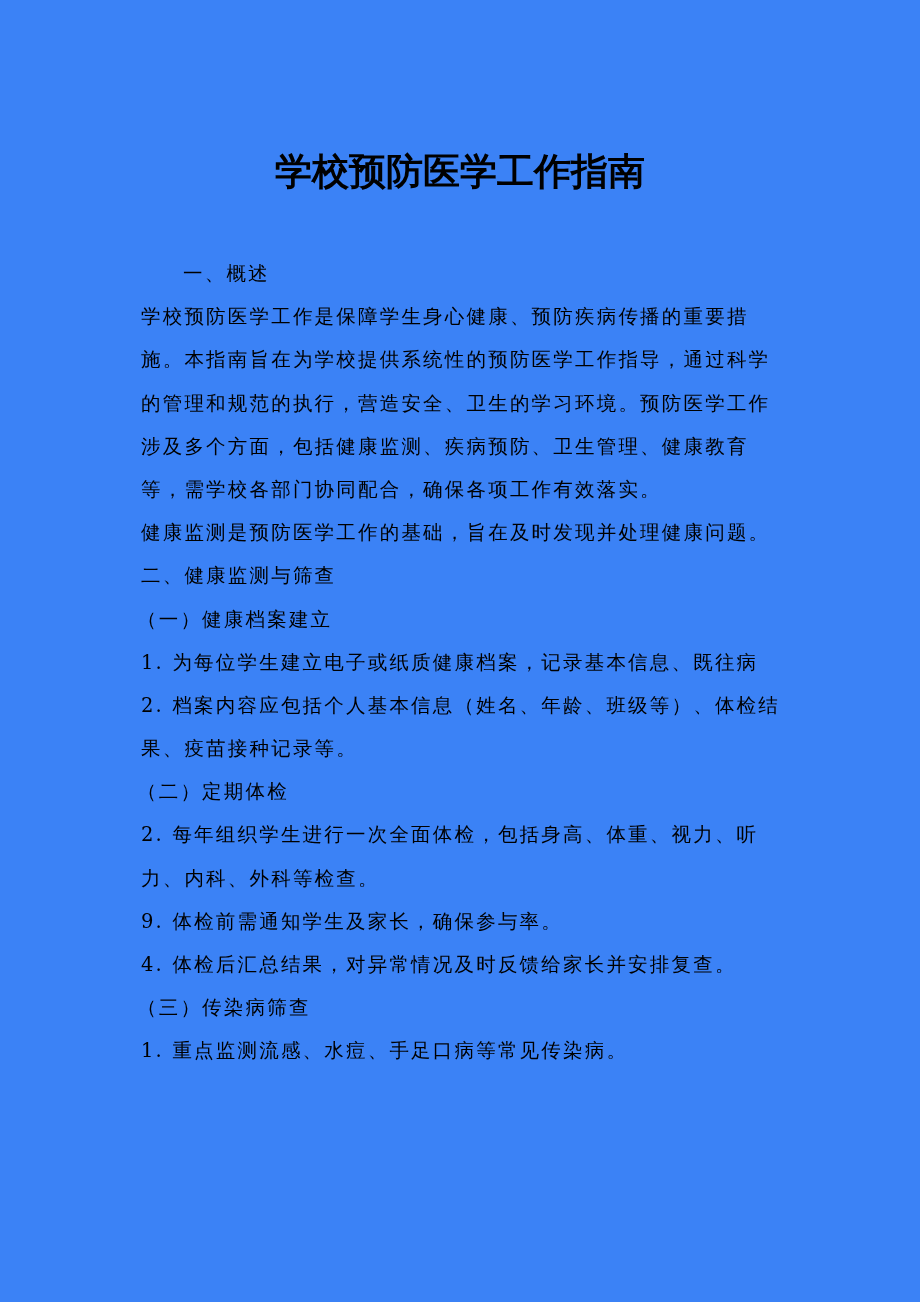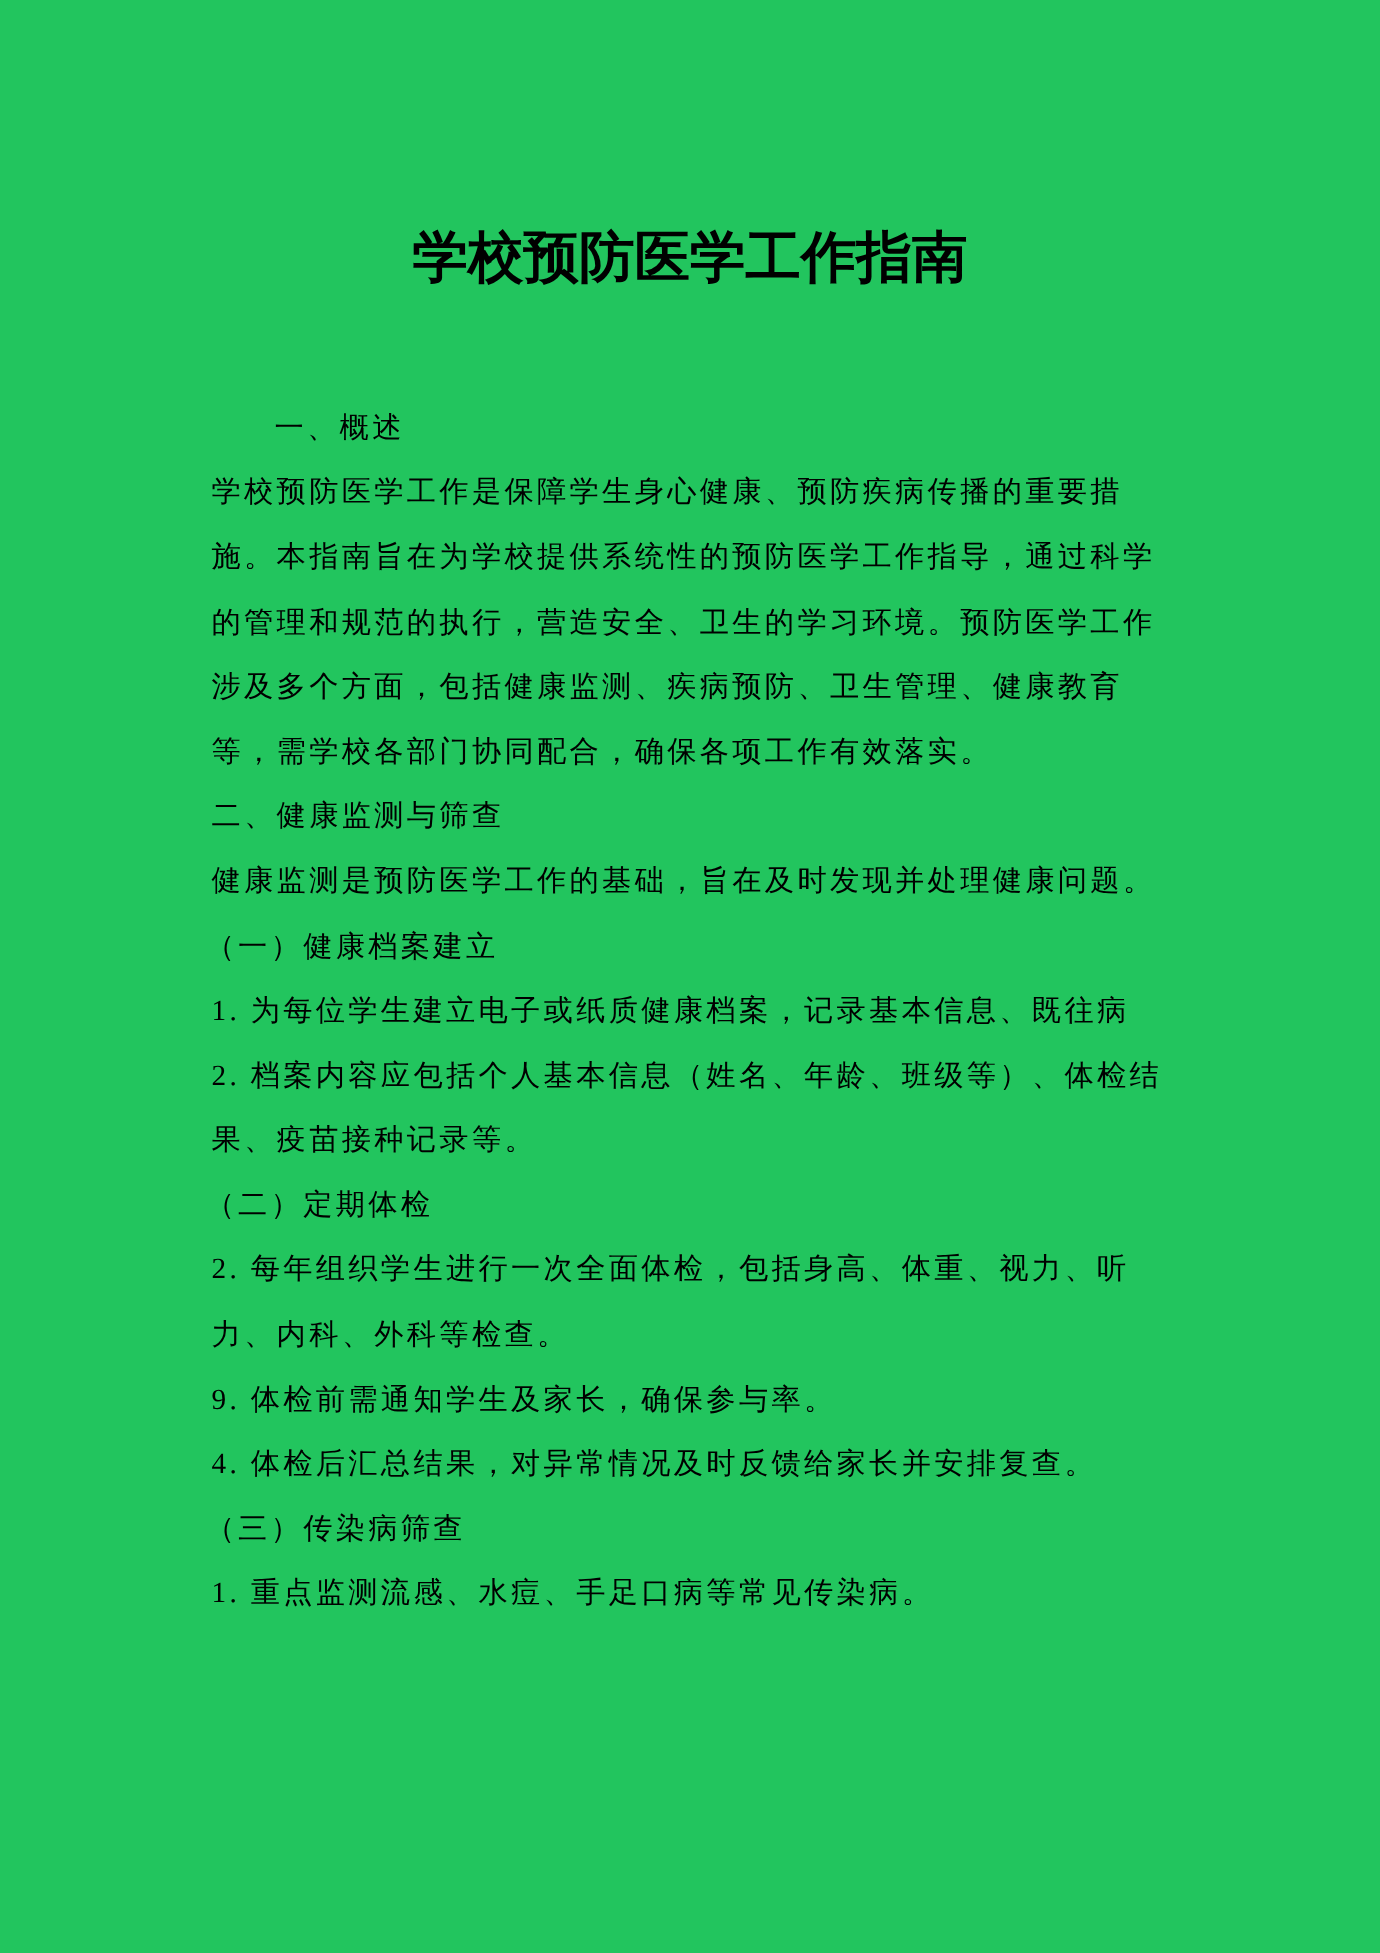--- a/index.html
+++ b/index.html
@@ -14,40 +14,39 @@
     overflow: hidden;
     font-family: "DejaVu Serif", "Liberation Serif", serif;
     color: #000000;
   }
   .page {
     position: absolute;
     left: 0;
     top: 0;
     width: 920px;
     height: 1302px;
-    background: #22c55e;
+    background: #3b82f6;
   }
   .title {
     position: absolute;
     left: 0;
     width: 920px;
     top: 146px;
     text-align: center;
     font-family: "DejaVu Sans", "Liberation Sans", sans-serif;
     font-weight: bold;
     font-size: 37px;
     letter-spacing: 0px;
     line-height: 52px;
   }
   .body {
     position: absolute;
     left: 141px;
-    top: 264px;
+    top: 252px;
     width: 640px;
-    font-family: Liberation Serif, serif;
   }
   .line {
     height: 43.2px;
     line-height: 43.2px;
     font-size: 19.5px;
     letter-spacing: 2.2px;
     white-space: nowrap;
   }
   .line.indent {
     padding-left: 42px;
@@ -62,22 +61,22 @@
 <div class="page">
   <div class="title">学校预防医学工作指南</div>
 
   <div class="body">
     <div class="line indent">一、概述</div>
     <div class="line">学校预防医学工作是保障学生身心健康、预防疾病传播的重要措</div>
     <div class="line">施。本指南旨在为学校提供系统性的预防医学工作指导，通过科学</div>
     <div class="line">的管理和规范的执行，营造安全、卫生的学习环境。预防医学工作</div>
     <div class="line">涉及多个方面，包括健康监测、疾病预防、卫生管理、健康教育</div>
     <div class="line">等，需学校各部门协同配合，确保各项工作有效落实。</div>
+    <div class="line">健康监测是预防医学工作的基础，旨在及时发现并处理健康问题。</div>
     <div class="line">二、健康监测与筛查</div>
-    <div class="line">健康监测是预防医学工作的基础，旨在及时发现并处理健康问题。</div>
     <div class="line sub">（一）健康档案建立</div>
     <div class="line">1. 为每位学生建立电子或纸质健康档案，记录基本信息、既往病</div>
     <div class="line">2. 档案内容应包括个人基本信息（姓名、年龄、班级等）、体检结</div>
     <div class="line">果、疫苗接种记录等。</div>
     <div class="line sub">（二）定期体检</div>
     <div class="line">2. 每年组织学生进行一次全面体检，包括身高、体重、视力、听</div>
     <div class="line">力、内科、外科等检查。</div>
     <div class="line">9. 体检前需通知学生及家长，确保参与率。</div>
     <div class="line">4. 体检后汇总结果，对异常情况及时反馈给家长并安排复查。</div>
     <div class="line sub">（三）传染病筛查</div>

